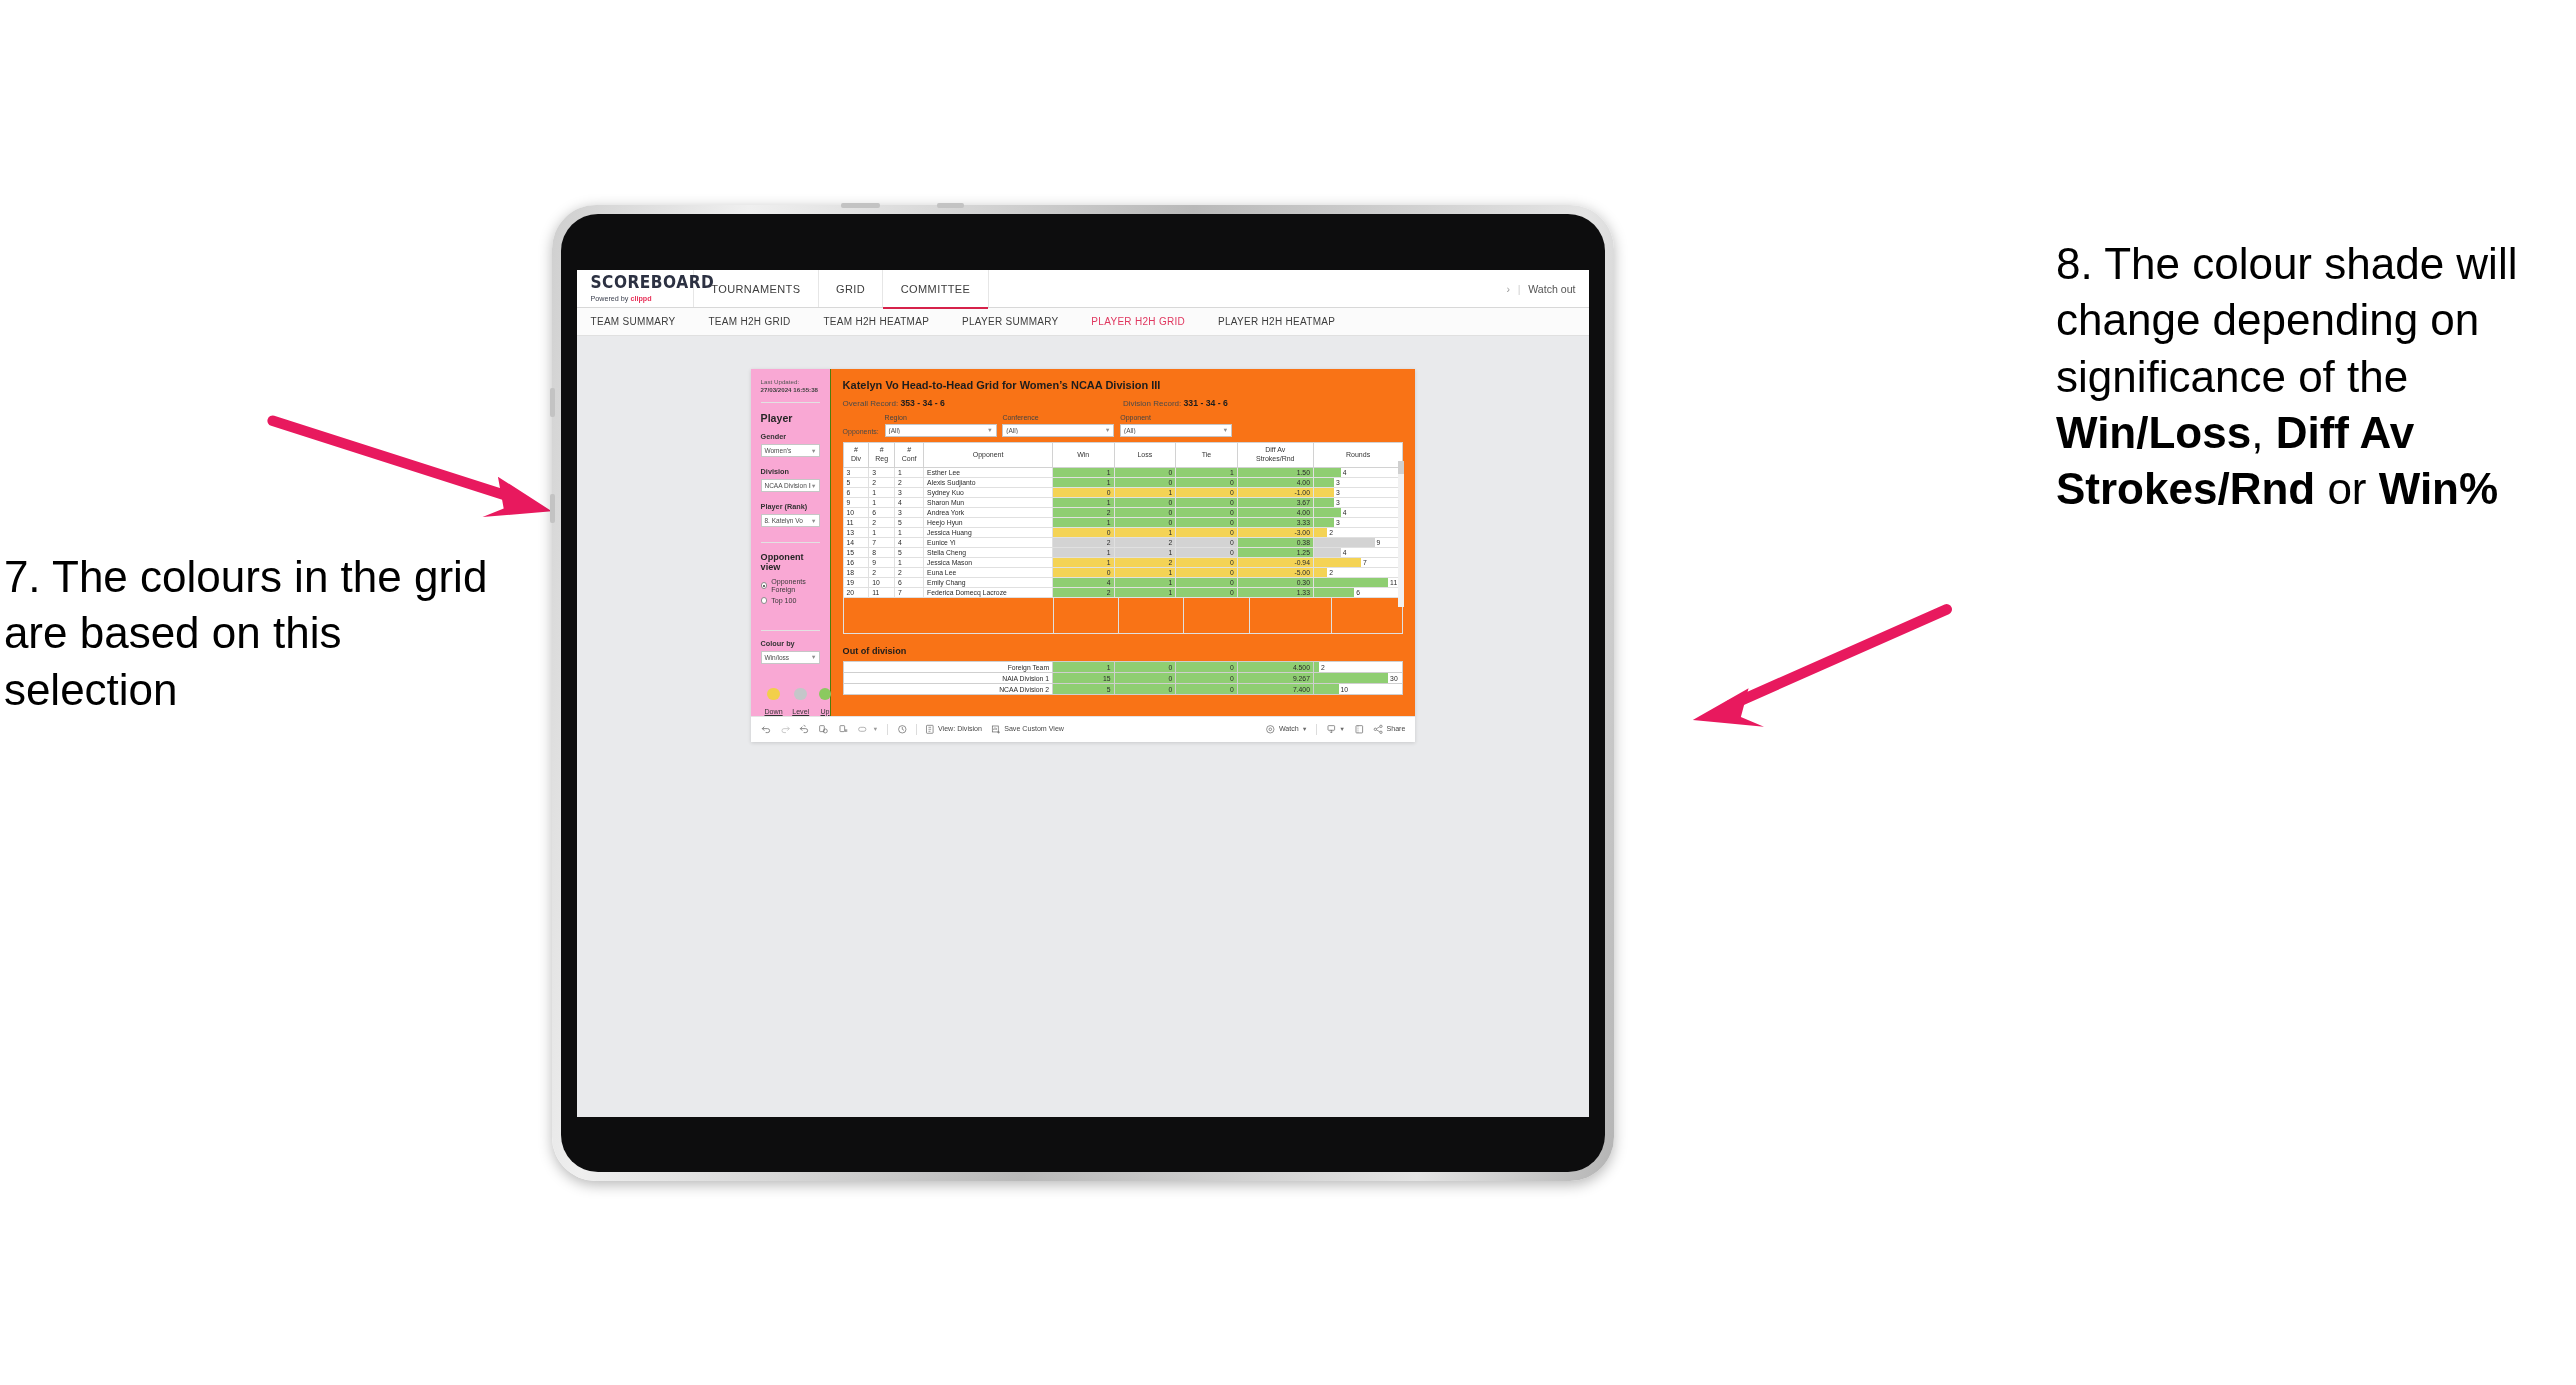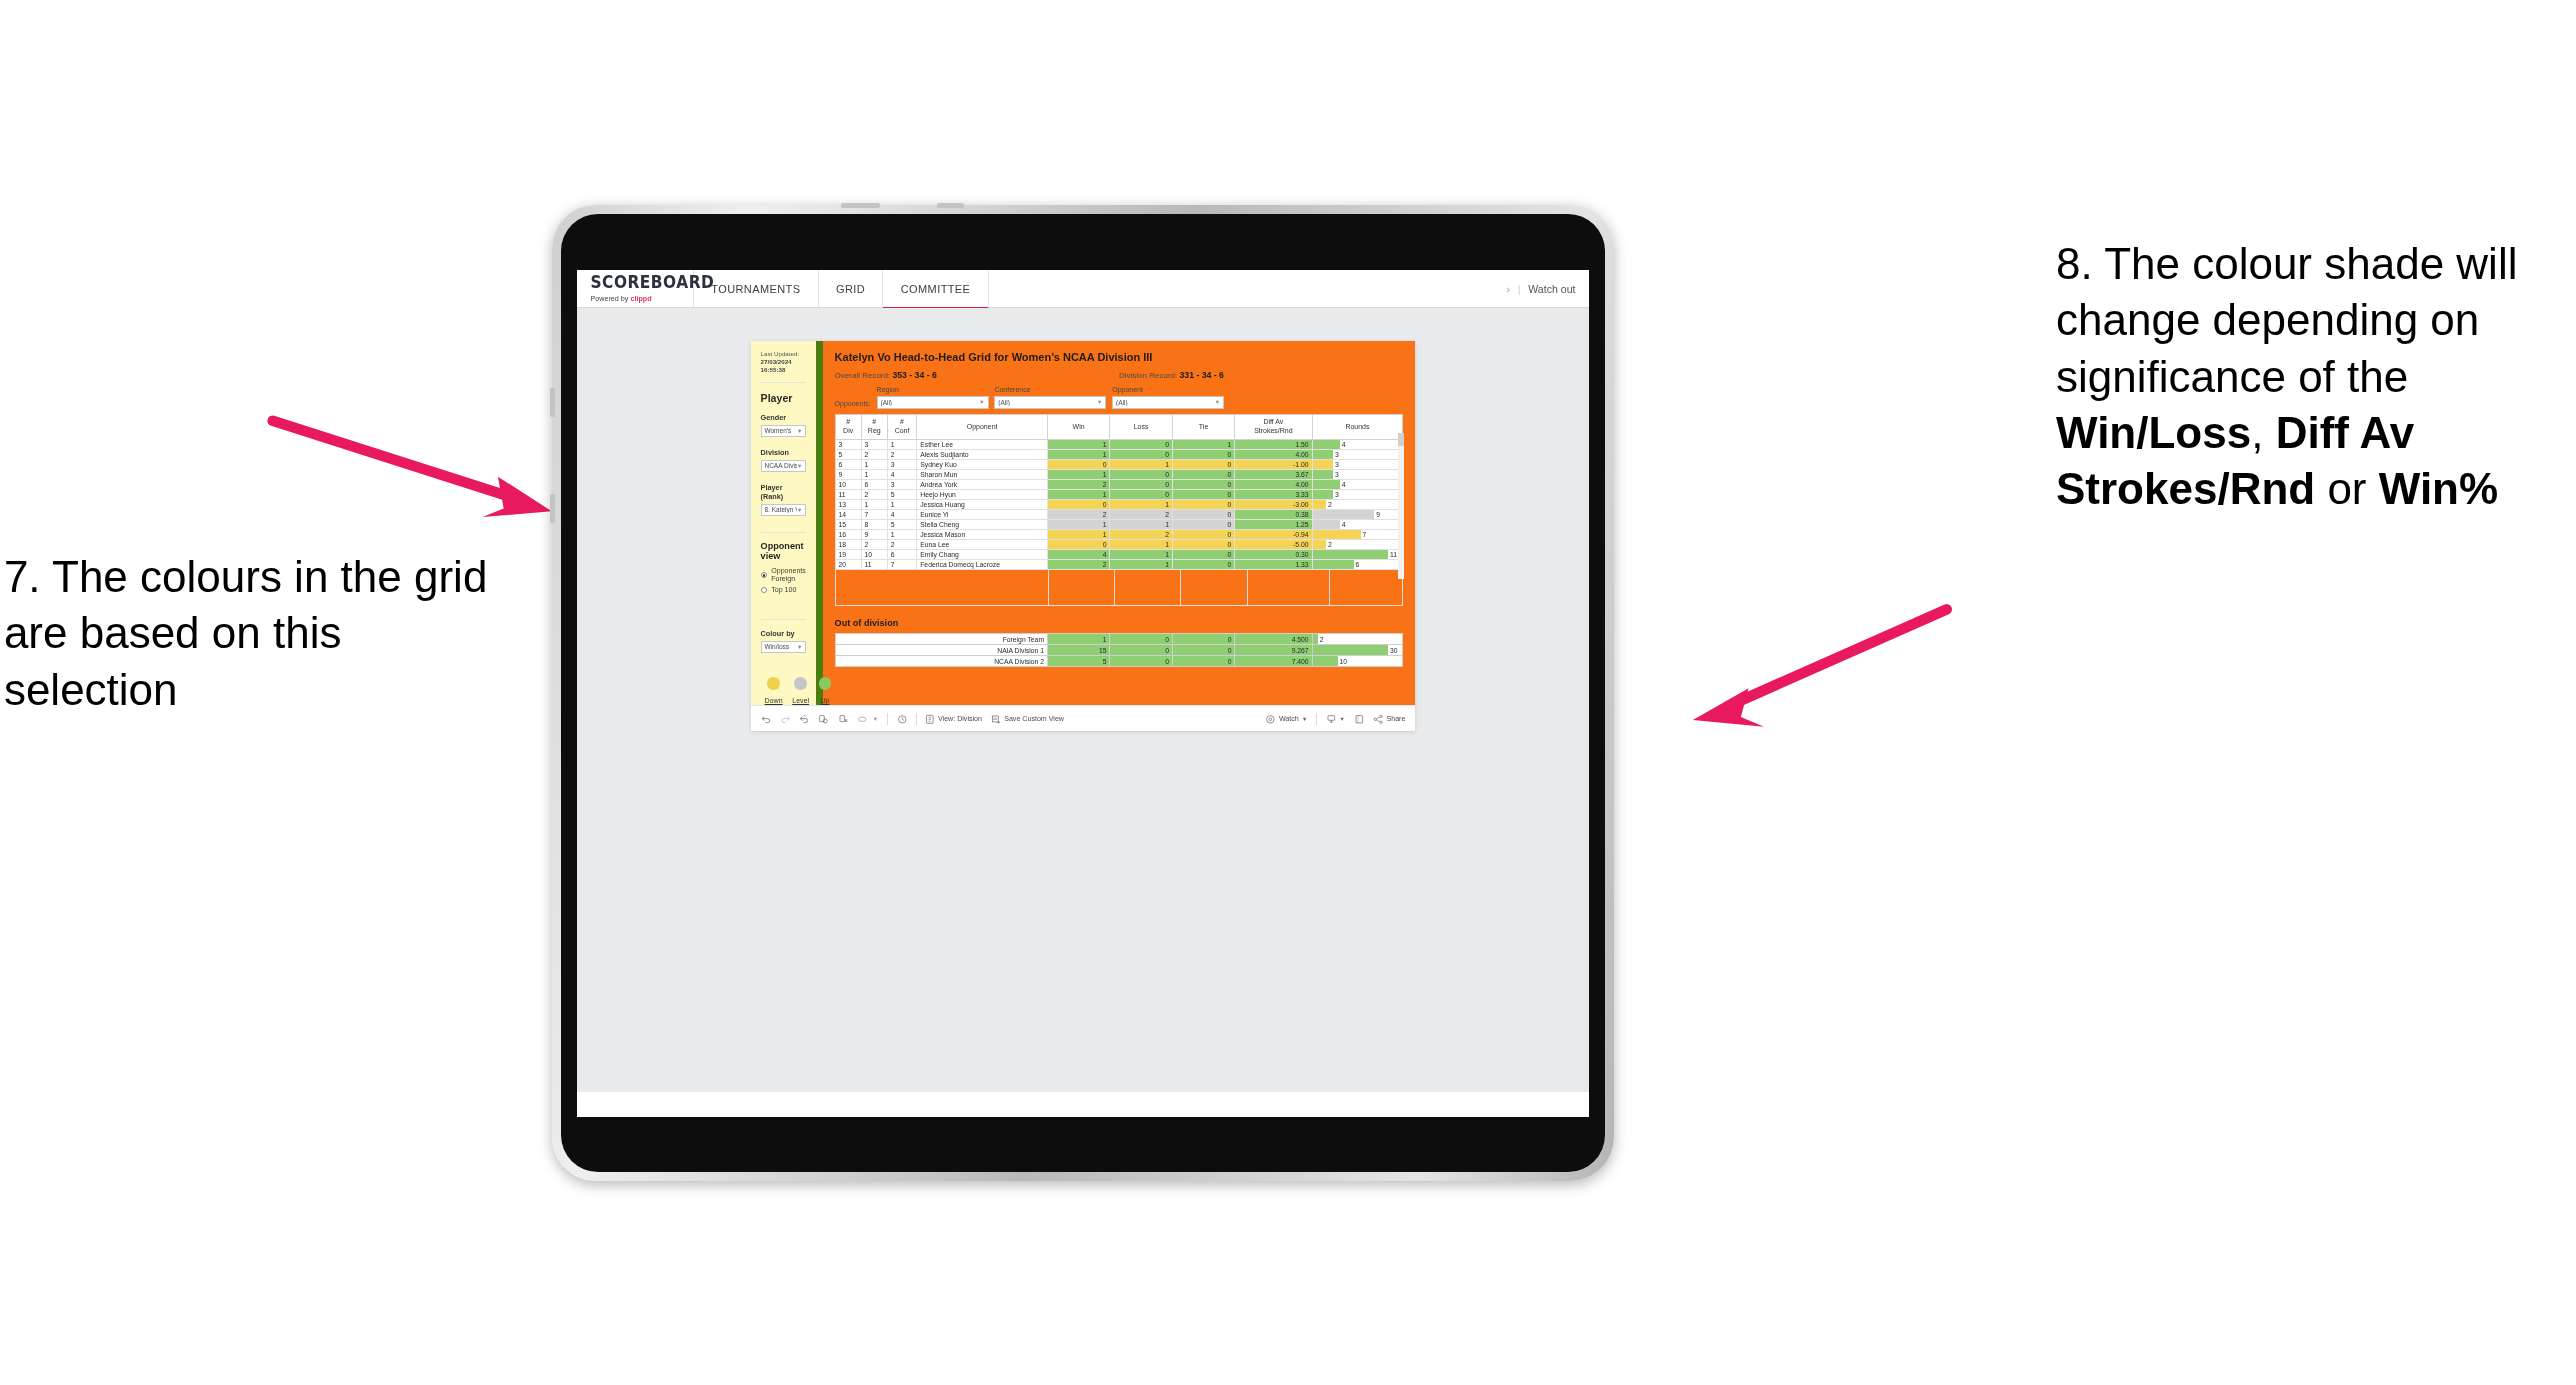--- a/index.html
+++ b/index.html
@@ -150,25 +150,25 @@
     width: 664px;
     background: #ffffff;
     box-shadow: 0 1px 3.9px rgba(0,0,0,0.14);
     display: flex;
     flex-direction: column;
   }
   .dash-body { display: flex; align-items: stretch; }
 
   
   .side {
-    width: 72px;
+    width: 80px;
     box-sizing: border-box;
     padding: 8.7px 9.6px 0 9.6px;
-    border-right: 7px solid #4d7c0f;
-    background: #fef9c3;
+    border-right: 1px solid #4d7c0f;
+    background: #f9a8d4;
     position: relative;
   }
   .lastupd {
     font-size: 6.2px; color: #444; line-height: 1.35;
     font-weight: bold;
   }
   .lastupd .lbl { font-weight: normal; color: #555; }
   .side hr {
     border: 0; border-top: 1px solid #e2e2e2; margin: 7.7px 0 8.7px 0;
   }
@@ -356,20 +356,28 @@
         <div class="navitem">GRID</div>
         <div class="navitem active">COMMITTEE</div>
       </div>
       <div class="topbar-right">
         <span class="chev">›</span>
         <span class="sep">|</span>
         <span>Watch out</span>
       </div>
     </div>
 
+    <div class="subnav">
+      <div class="subitem">TEAM SUMMARY</div>
+      <div class="subitem">TEAM H2H GRID</div>
+      <div class="subitem">TEAM H2H HEATMAP</div>
+      <div class="subitem">PLAYER SUMMARY</div>
+      <div class="subitem active">PLAYER H2H GRID</div>
+      <div class="subitem">PLAYER H2H HEATMAP</div>
+    </div>
 
     <div class="workspace">
       <div class="dash">
         <div class="dash-body">
 
           <div class="side">
             <div class="lastupd">
               <span class="lbl">Last Updated:</span>
               <span>27/03/2024 16:55:38</span>
             </div>

